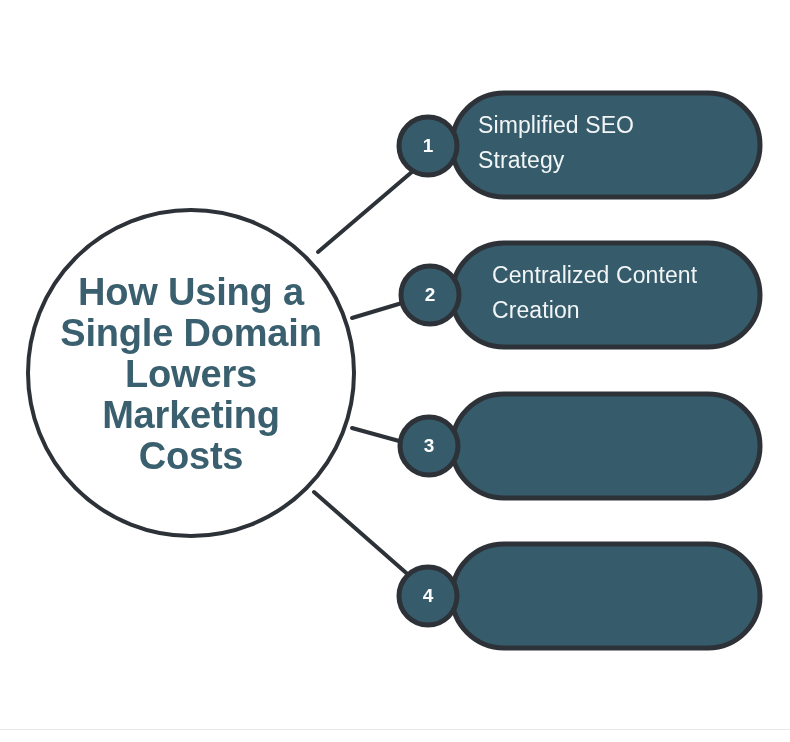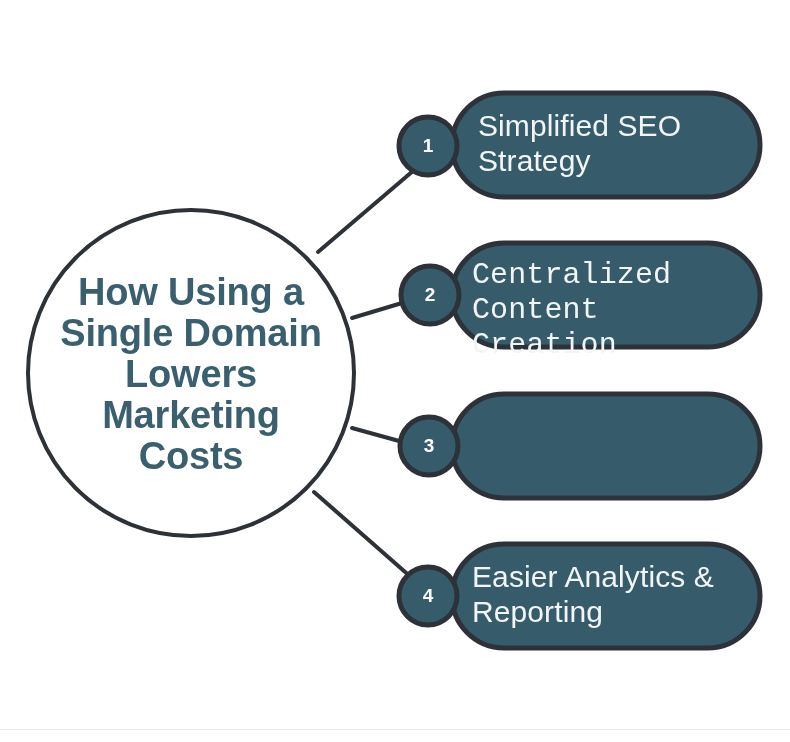--- a/index.html
+++ b/index.html
@@ -47,21 +47,21 @@
     color: #3a5f6e;
     letter-spacing: -0.2px;
     white-space: pre-line;
     pointer-events: none;
   }
 
   
   .pill-label {
     position: absolute;
     color: #f2f5f6;
-    font-size: 30px;
+    font-size: 23px;
     line-height: 35px;
     font-weight: normal;
     white-space: pre-line;
     letter-spacing: 0.1px;
   }
 
   
   .badge-number {
     position: absolute;
     width: 56px;
@@ -122,24 +122,22 @@
   <div class="center-title">How Using a
 Single Domain
 Lowers
 Marketing
 Costs</div>
 
   <div class="pill-label" style="left:478px; top:108px; width:268px;">Simplified SEO
 Strategy</div>
   <div class="badge-number" style="left:400px; top:118px;">1</div>
 
-  <div class="pill-label" style="left:472px; top:258px; width:276px;font-family:Liberation Mono, monospace;">Centralized Content
+  <div class="pill-label" style="left:492px; top:258px; width:276px;">Centralized Content
 Creation</div>
   <div class="badge-number" style="left:402px; top:267px;">2</div>
 
   <div class="badge-number" style="left:401px; top:418px;">3</div>
 
-  <div class="pill-label" style="left:472px; top:559px; width:278px;">Easier Analytics &amp;
-Reporting</div>
   <div class="badge-number" style="left:400px; top:568px;">4</div>
 
   <div id="bottom-divider"></div>
 </div>
 
 </body></html>

